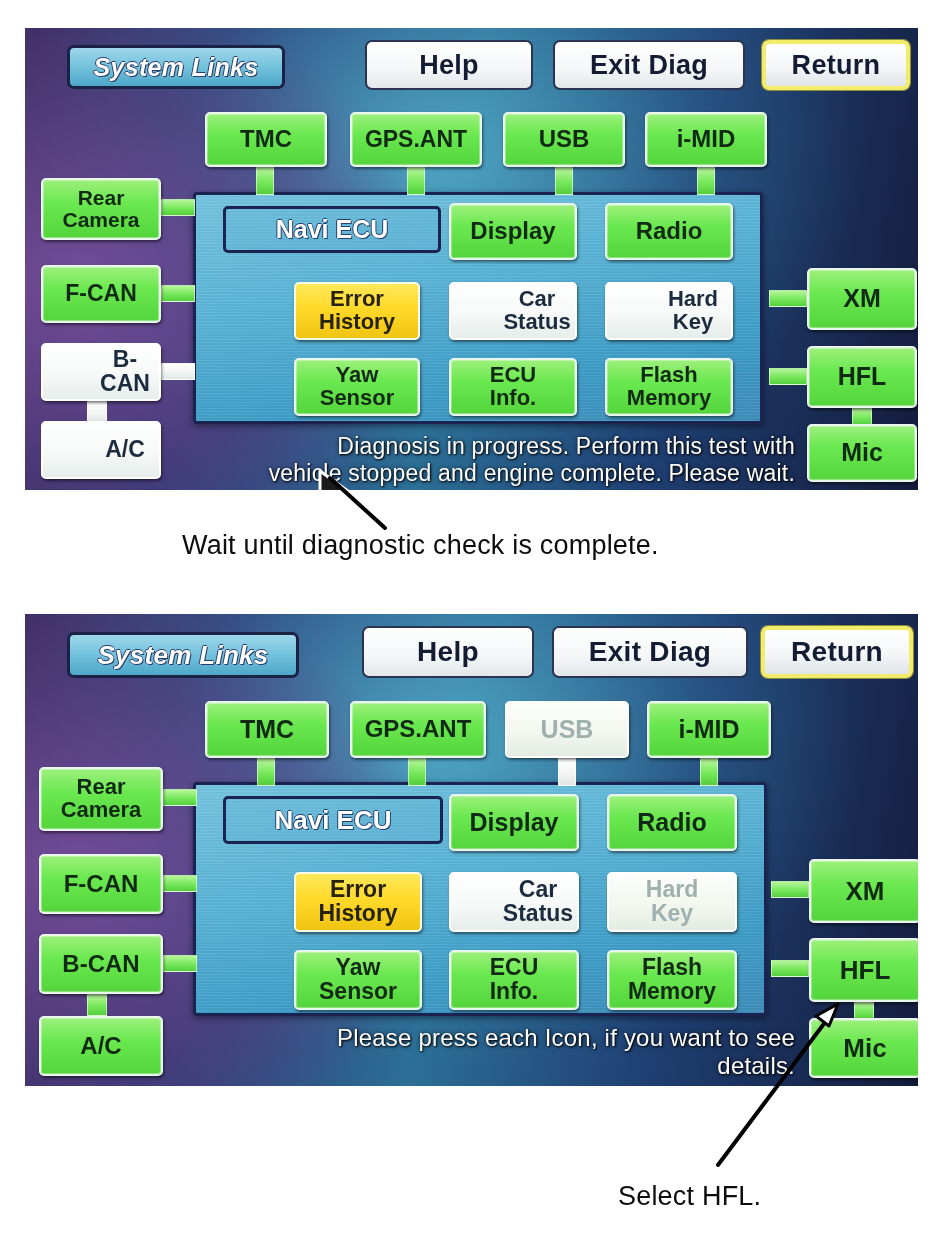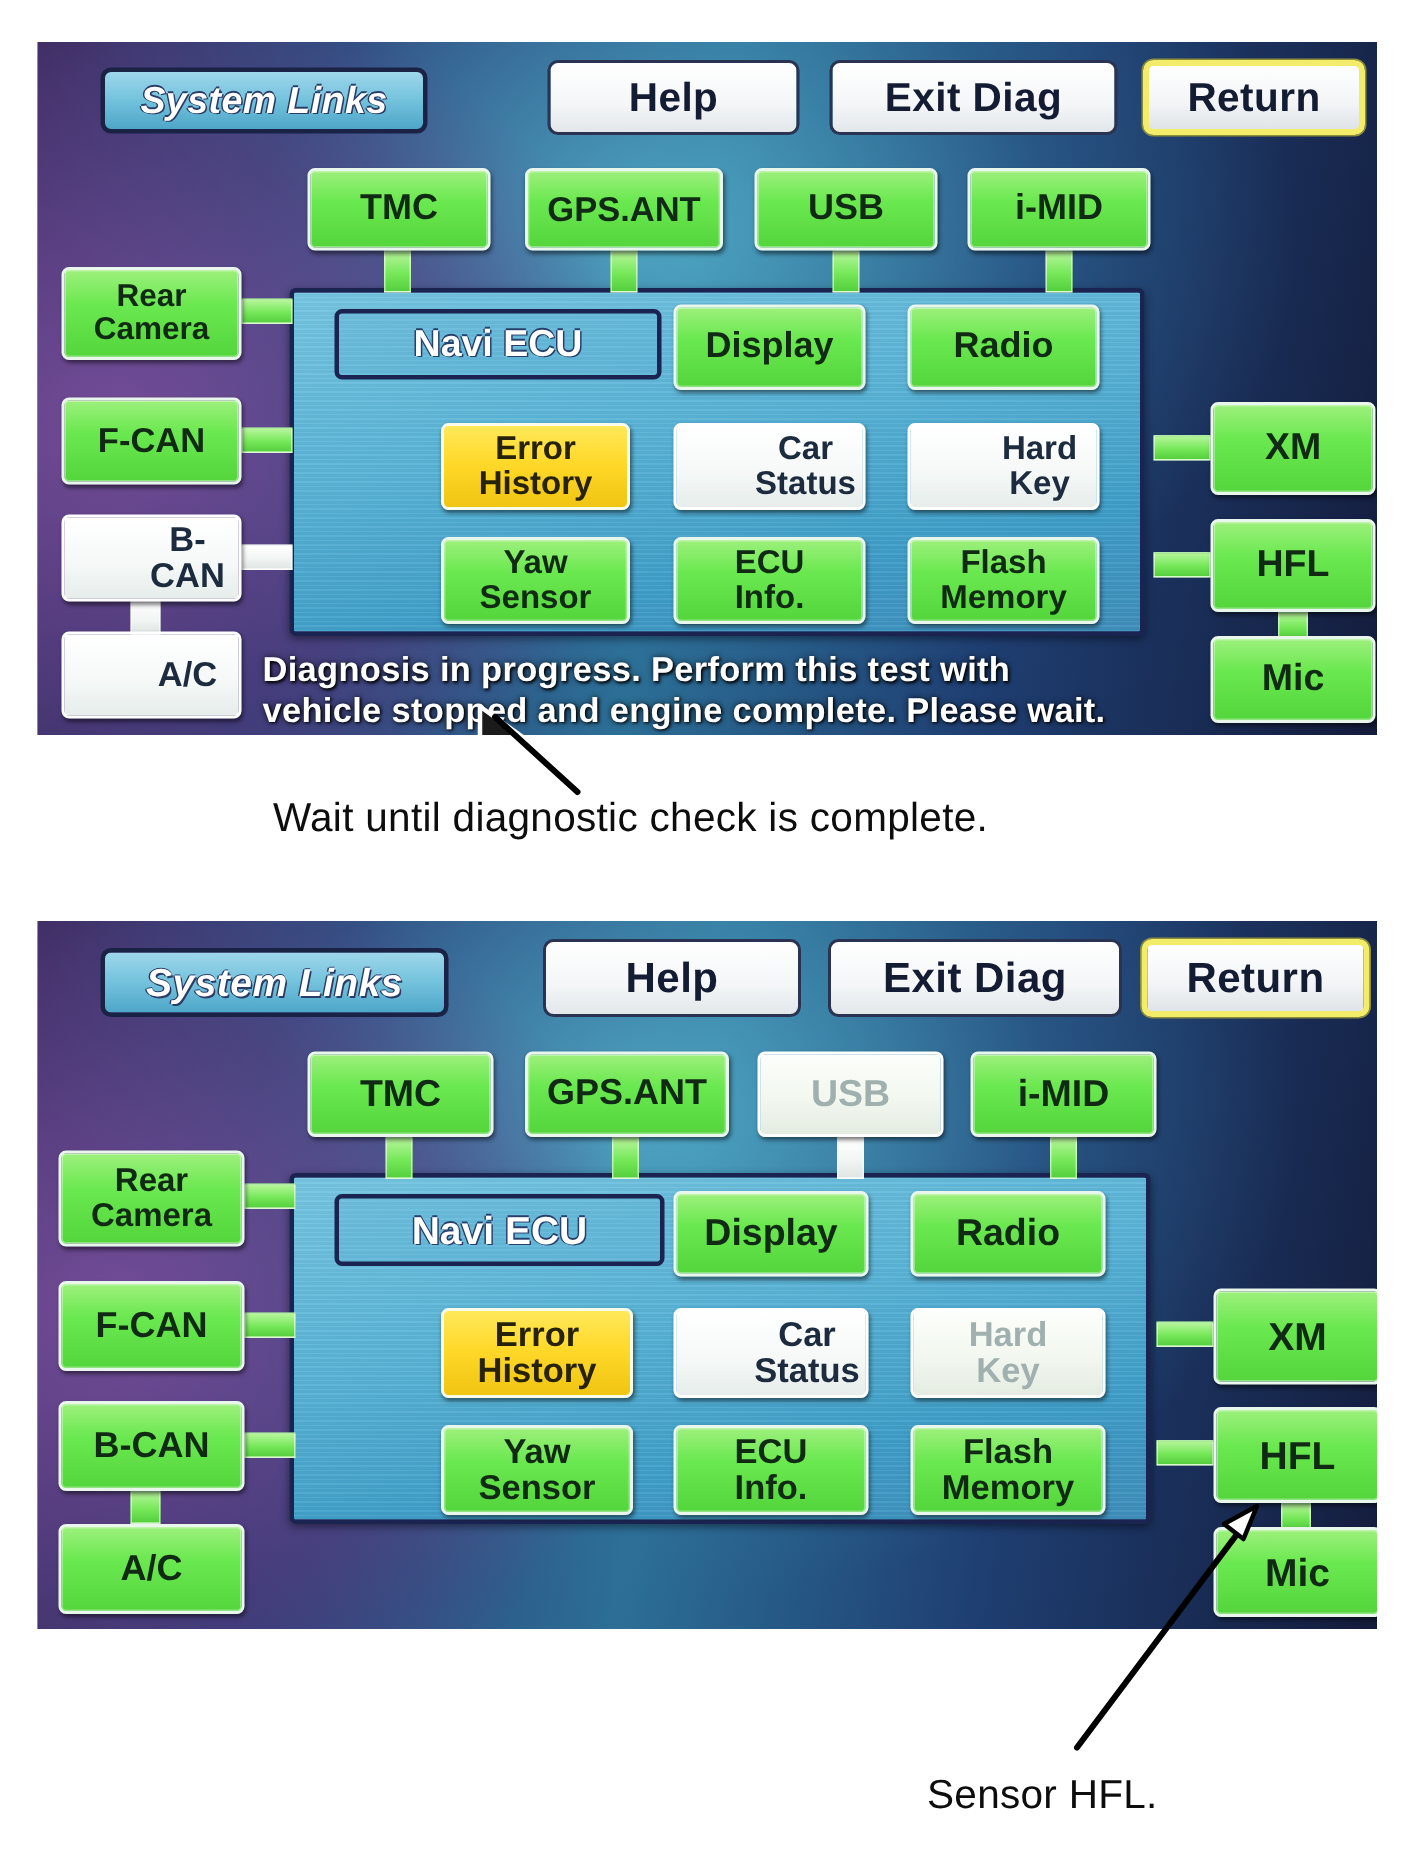--- a/index.html
+++ b/index.html
@@ -138,23 +138,23 @@
     border: 1px solid rgba(255,255,255,0.55);
   }
   .stub.dim {
     background: linear-gradient(180deg, #ffffff 0%, #f0f4f2 60%, #dfe6e3 100%);
   }
 
   
   .status {
     position: absolute;
     z-index: 5;
-    text-align: left;
+    text-align: right;
     color: #ffffff;
-    font-weight: bold;
+    font-weight: normal;
     line-height: 1.16;
     letter-spacing: 0.2px;
     text-shadow: 1px 1px 2px rgba(0,0,0,0.95), 0 0 4px rgba(0,0,0,0.7);
   }
 
   
   .caption {
     position: absolute;
     color: #0d0d0d;
     font-size: 27px;
@@ -321,24 +321,28 @@
   <div class="stub" style="left:62px;  top:380px; width:20px; height:22px;"></div>
 
   <div class="node green" style="left:784px; top:245px; width:112px; height:64px; font-size:26px;">XM</div>
   <div class="node green" style="left:784px; top:324px; width:112px; height:64px; font-size:26px;">HFL</div>
   <div class="node green" style="left:784px; top:404px; width:112px; height:60px; font-size:26px;">Mic</div>
 
   <div class="stub" style="left:746px; top:267px; width:38px; height:17px;"></div>
   <div class="stub" style="left:746px; top:346px; width:38px; height:17px;"></div>
   <div class="stub" style="left:829px; top:388px; width:20px; height:18px;"></div>
 
+  <div class="status" style="left:150px; top:410px; width:620px; font-size:24px;">
+    <div>Please press each Icon, if you want to see</div>
+    <div>details.</div>
+  </div>
 </div>
 
 <div class="caption" id="caption-wait">Wait until diagnostic check is complete.</div>
-<div class="caption" id="caption-hfl">Sensor HFL.</div>
+<div class="caption" id="caption-hfl">Select HFL.</div>
 
 <svg id="annotations" viewBox="0 0 943 1234">
 
   <g>
     <line x1="385" y1="528" x2="330" y2="478" stroke="#000000" stroke-width="4" stroke-linecap="round"></line>
   </g>
 
   <g>
     <line x1="718" y1="1165" x2="832" y2="1013" stroke="#000000" stroke-width="4" stroke-linecap="round"></line>
     <polygon points="838,1004 816,1016 829,1026" fill="#ffffff" stroke="#000000" stroke-width="3" stroke-linejoin="round"></polygon>

